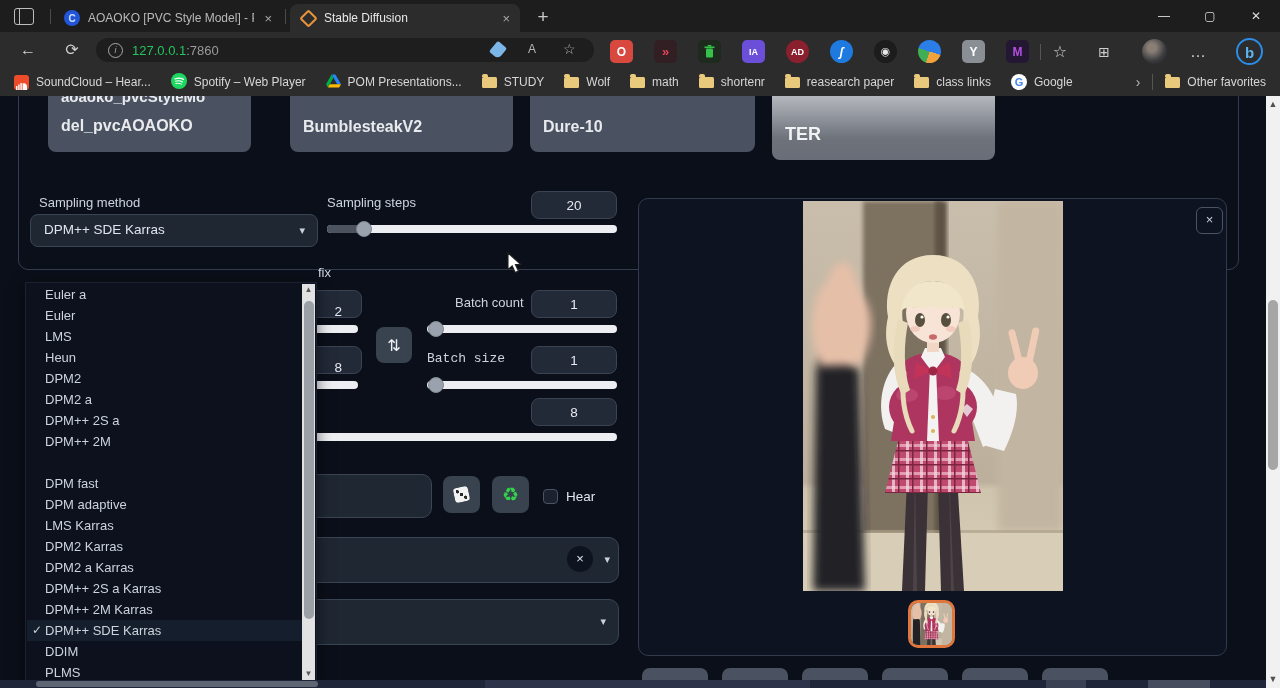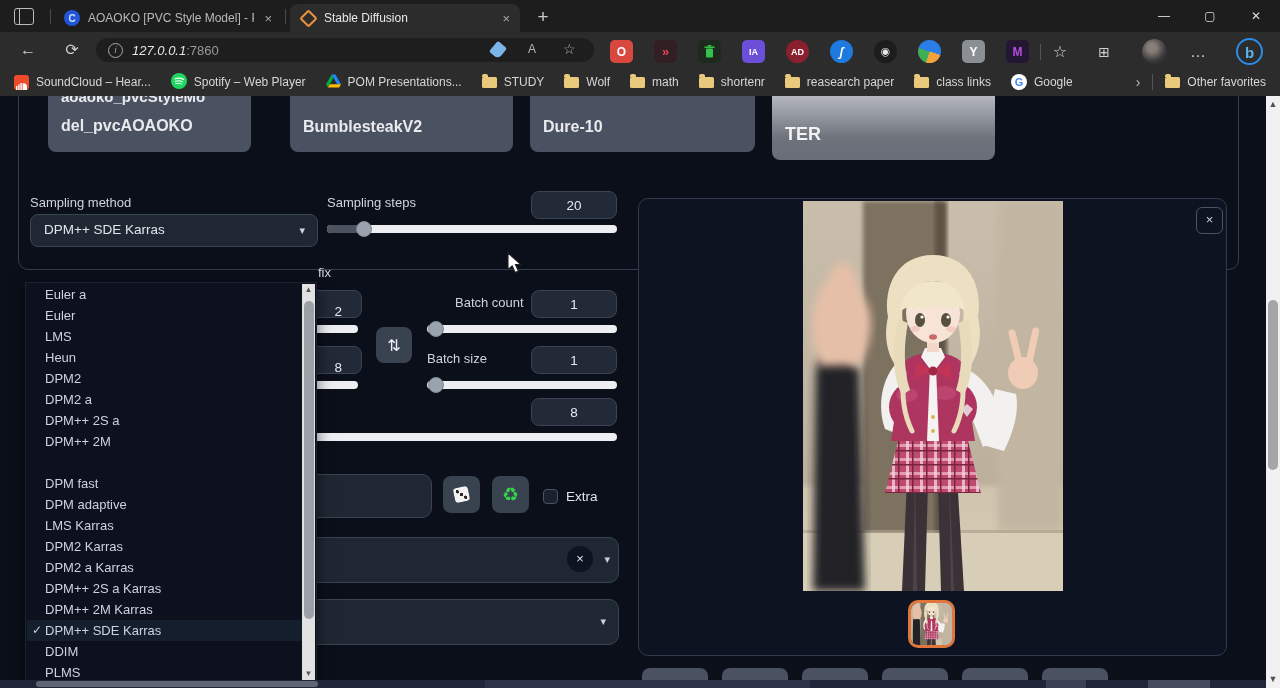--- a/index.html
+++ b/index.html
@@ -21,21 +21,21 @@
   .fav-gradio i{display:block;width:9px;height:9px;border:2.5px solid #e8933c;transform:rotate(45deg);border-radius:2px;}
   .tab-div{top:9px;width:1px;height:15px;background:#4a4a4a;}
   .newtab{left:530px;top:5px;width:26px;height:24px;color:#c8c8c8;font-size:19px;line-height:23px;text-align:center;}
   .winctl{top:4px;width:30px;height:24px;color:#dedede;font-size:12px;text-align:center;line-height:24px;}
   #toolbar{left:0;top:32px;width:1280px;height:36px;background:#2c2c2c;}
   .navbtn{top:39px;width:24px;height:22px;color:#cfcfcf;font-size:16px;text-align:center;line-height:22px;}
   #addrbar{left:96px;top:38px;width:498px;height:24px;background:#1e1e1e;border-radius:12px;
            display:flex;align-items:center;font-size:13px;}
   .info-i{width:13px;height:13px;border:1px solid #a9a9a9;border-radius:50%;color:#a9a9a9;
           font-size:9px;text-align:center;line-height:13px;margin:0 9px 0 12px;font-style:italic;flex:none;}
-  .host{color:#e5e5e5;font-style:italic;} .port{color:#9a9a9a;}
+  .host{color:#22c55e;} .port{color:#9a9a9a;}
   .pill-ic{position:absolute;top:42px;font-size:12px;color:#b5b5b5;}
   .tag-ic{width:12px;height:14px;background:#7cb6e8;border-radius:2px 2px 5px 2px;transform:rotate(40deg);}
   .ext{top:40px;width:23px;height:23px;border-radius:5px;display:flex;align-items:center;justify-content:center;
        font-size:9px;font-weight:bold;color:#fff;}
   .ext-o{background:#d9483f;font-size:12px;}
   .ext-fwd{background:#321f23;color:#e8445a;font-size:13px;}
   .ext-trash{background:#1e2a1e;}
   .ext-ia{background:#6b4fd8;}
   .ext-ad{background:#8a1f2e;border-radius:50%;}
   .ext-shazam{background:#1f7ae0;border-radius:50%;font-size:12px;font-style:italic;}
@@ -248,21 +248,21 @@
     <div class="abs card" style="left:290px;top:-8px;width:223px;height:64px;">
       <span class="l2" style="top:30px;">BumblesteakV2</span>
     </div>
     <div class="abs card" style="left:530px;top:-8px;width:225px;height:64px;">
       <span class="l2" style="top:30px;">Dure-10</span>
     </div>
     <div class="abs card card-hl" style="left:772px;top:-8px;width:223px;height:72px;font-size:18px;color:#f2f3f5;">
       <span class="l2" style="top:36px;">TER</span>
     </div>
 
-    <div class="abs lbl" style="left:30px;top:99px;">Sampling method</div>
+    <div class="abs lbl" style="left:39px;top:99px;">Sampling method</div>
     <div class="abs selbox" style="left:30px;top:118px;width:286px;height:31px;">
       <span class="val">DPM++ SDE Karras</span>
       <span class="abs caret" style="right:12px;top:9px;">▾</span>
     </div>
 
     <div class="abs lbl" style="left:327px;top:99px;">Sampling steps</div>
     <input class="abs numbox" style="left: 531px; top: 95px; width: 86px; height: 28px;" readonly="" value="20">
     <div class="abs track" style="left:327px;top:129px;width:290px;"></div>
     <div class="abs track-fill" style="left:327px;top:129px;width:37px;"></div>
     <div class="abs knob" style="left:356px;top:125px;"></div>
@@ -274,37 +274,37 @@
     <div class="abs track" style="left:300px;top:285px;width:58px;"></div>
     <div class="abs iconbtn" style="left:376px;top:231px;width:36px;height:36px;color:#eef1f5;font-size:16px;">
         <span>⇅</span>
       </div>
 
     <div class="abs lbl" style="left:427px;top:199px;margin-left:28px;">Batch count</div>
     <input class="abs numbox" style="left: 531px; top: 194px; width: 86px; height: 28px;" readonly="" value="1">
     <div class="abs track" style="left:427px;top:229px;width:190px;"></div>
     <div class="abs knob" style="left:428px;top:225px;"></div>
 
-    <div class="abs lbl" style="left:427px;top:255px;">Batch size</div>
+    <div class="abs lbl" style="left:427px;top:255px;font-family:Liberation Mono, monospace;">Batch size</div>
     <input class="abs numbox" style="left: 531px; top: 250px; width: 86px; height: 28px;" readonly="" value="1">
     <div class="abs track" style="left:427px;top:285px;width:190px;"></div>
     <div class="abs knob" style="left:428px;top:281px;"></div>
 
     <input class="abs numbox" style="left: 531px; top: 302px; width: 86px; height: 28px;" readonly="" value="8">
     <div class="abs track" style="left:30px;top:337px;width:587px;"></div>
 
     <div class="abs selbox" style="left:30px;top:378px;width:400px;height:42px;border-radius:10px;"></div>
     <div class="abs iconbtn" style="left:443px;top:380px;width:37px;height:37px;">
         <span class="die"></span>
       </div>
     <div class="abs iconbtn" style="left:492px;top:380px;width:37px;height:37px;">
         <span class="recy">♻</span>
       </div>
     <div class="abs chk" style="left:543px;top:393px;"></div>
-    <div class="abs lbl" style="left:566px;top:393px;font-size:13.5px;color:#dfe4ec;">Extra</div>
+    <div class="abs lbl" style="left:566px;top:393px;font-size:13.5px;color:#dfe4ec;">Hear</div>
 
     <div class="abs selbox" style="left:30px;top:441px;width:587px;height:44px;border-radius:10px;">
       <span class="abs" style="right:25px;top:8px;width:26px;height:26px;border-radius:50%;background:#0e1320;color:#e2e6ed;text-align:center;line-height:26px;font-size:13px;">×</span>
       <span class="abs caret" style="right:8px;top:15px;">▾</span>
     </div>
 
     <div class="abs selbox" style="left:30px;top:503px;width:587px;height:44px;border-radius:10px;">
       <span class="abs caret" style="right:12px;top:15px;">▾</span>
     </div>
 

